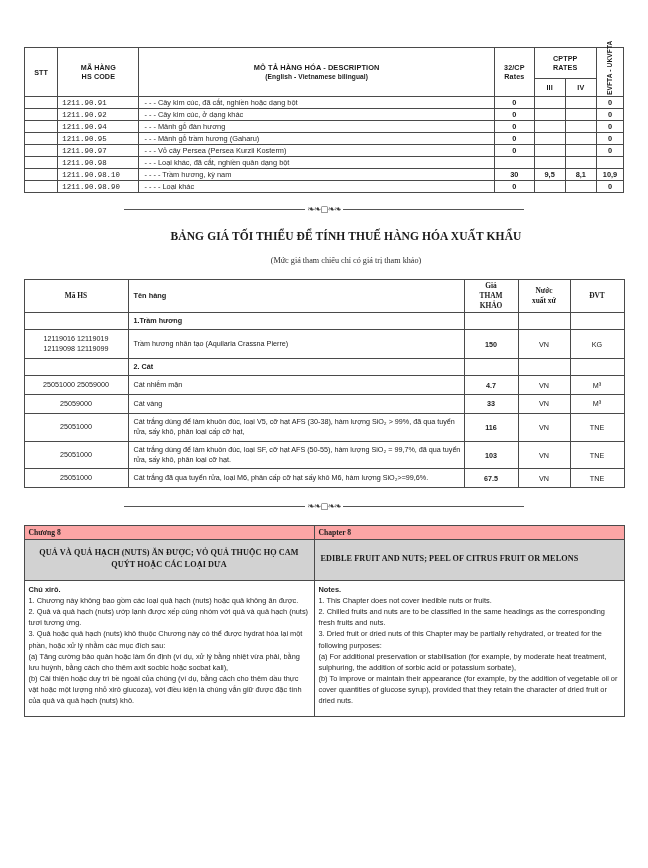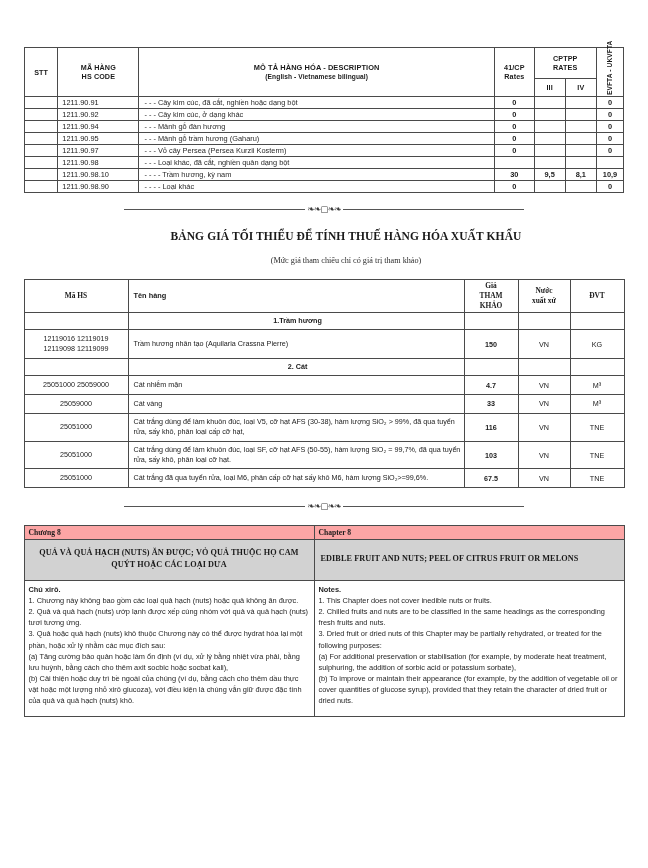--- a/index.html
+++ b/index.html
@@ -28,21 +28,21 @@
 
   
   .tbl-hs { margin-top: 47px; }
   .tbl-hs th {
     font-size: 7.2px; font-weight: bold; text-align: center;
     line-height: 1.25; letter-spacing: .1px;
   }
   .tbl-hs th.desc { font-size: 7.4px; }
   .tbl-hs th.desc .sub { font-weight: bold; font-size: 6.6px; }
   .tbl-hs td { font-size: 7.4px; height: 12px; }
-  .tbl-hs td.code { padding-left: 4px; }
+  .tbl-hs td.code { padding-left: 4px; font-family: Liberation Mono, monospace; }
   .tbl-hs td.desc { padding-left: 5px; color: #2a2a2a; }
   .tbl-hs td.num { text-align: center; font-weight: bold; font-size: 7.4px; }
   .vert-head {
     writing-mode: vertical-rl; transform: rotate(180deg);
     white-space: nowrap; font-size: 6.6px; font-weight: bold;
     line-height: 1.15; margin: 0 auto; height: 46px;
     display:block; text-align:center;
   }
 
   
@@ -72,21 +72,21 @@
   .tbl-price th {
     font-size: 7.4px; font-weight: bold; text-align: center;
     line-height: 1.35; font-family: "Liberation Serif", serif;
   }
   .tbl-price th.left { text-align: left; padding-left: 5px; font-family:"Liberation Sans",sans-serif; }
   .tbl-price td { font-size: 7.2px; }
   .tbl-price td.hs { text-align: center; line-height: 1.35; padding: 4px 2px; }
   .tbl-price td.name { padding-left: 5px; line-height: 1.45; padding-top:3px; padding-bottom:3px; }
   .tbl-price td.c { text-align: center; }
   .tbl-price td.price { text-align: center; font-weight: bold; }
-  .tbl-price tr.grp td { height: 13px; font-weight: bold; text-align: center; }
+  .tbl-price tr.grp td { height: 13px; font-weight: bold; }
 
   
   .tbl-chap { margin-top: 14px; table-layout: fixed; }
   .tbl-chap td { border: 1px solid #4a4a4a; vertical-align: top; }
   .chap-lbl {
     background: #fca5a5; font-size: 7.6px; font-weight: bold;
     padding: 2px 4px; font-family: "Liberation Serif", serif;
   }
   .chap-name {
     background: #d2d2d2; font-size: 8.2px; font-weight: bold;
@@ -118,21 +118,21 @@
         <th rowspan="2">STT</th>
         <th rowspan="2">
           <span>MÃ HÀNG</span><br>
           <span>HS CODE</span>
         </th>
         <th rowspan="2" class="desc">
           <span>MÔ TẢ HÀNG HÓA - DESCRIPTION</span><br>
           <span class="sub">(English - Vietnamese bilingual)</span>
         </th>
         <th rowspan="2">
-          <span>41/CP</span><br>
+          <span>32/CP</span><br>
           <span>Rates</span>
         </th>
         <th colspan="2">
           <span>CPTPP</span><br>
           <span>RATES</span>
         </th>
         <th rowspan="2">
           <span class="vert-head">EVFTA - UKVFTA</span>
         </th>
       </tr>

